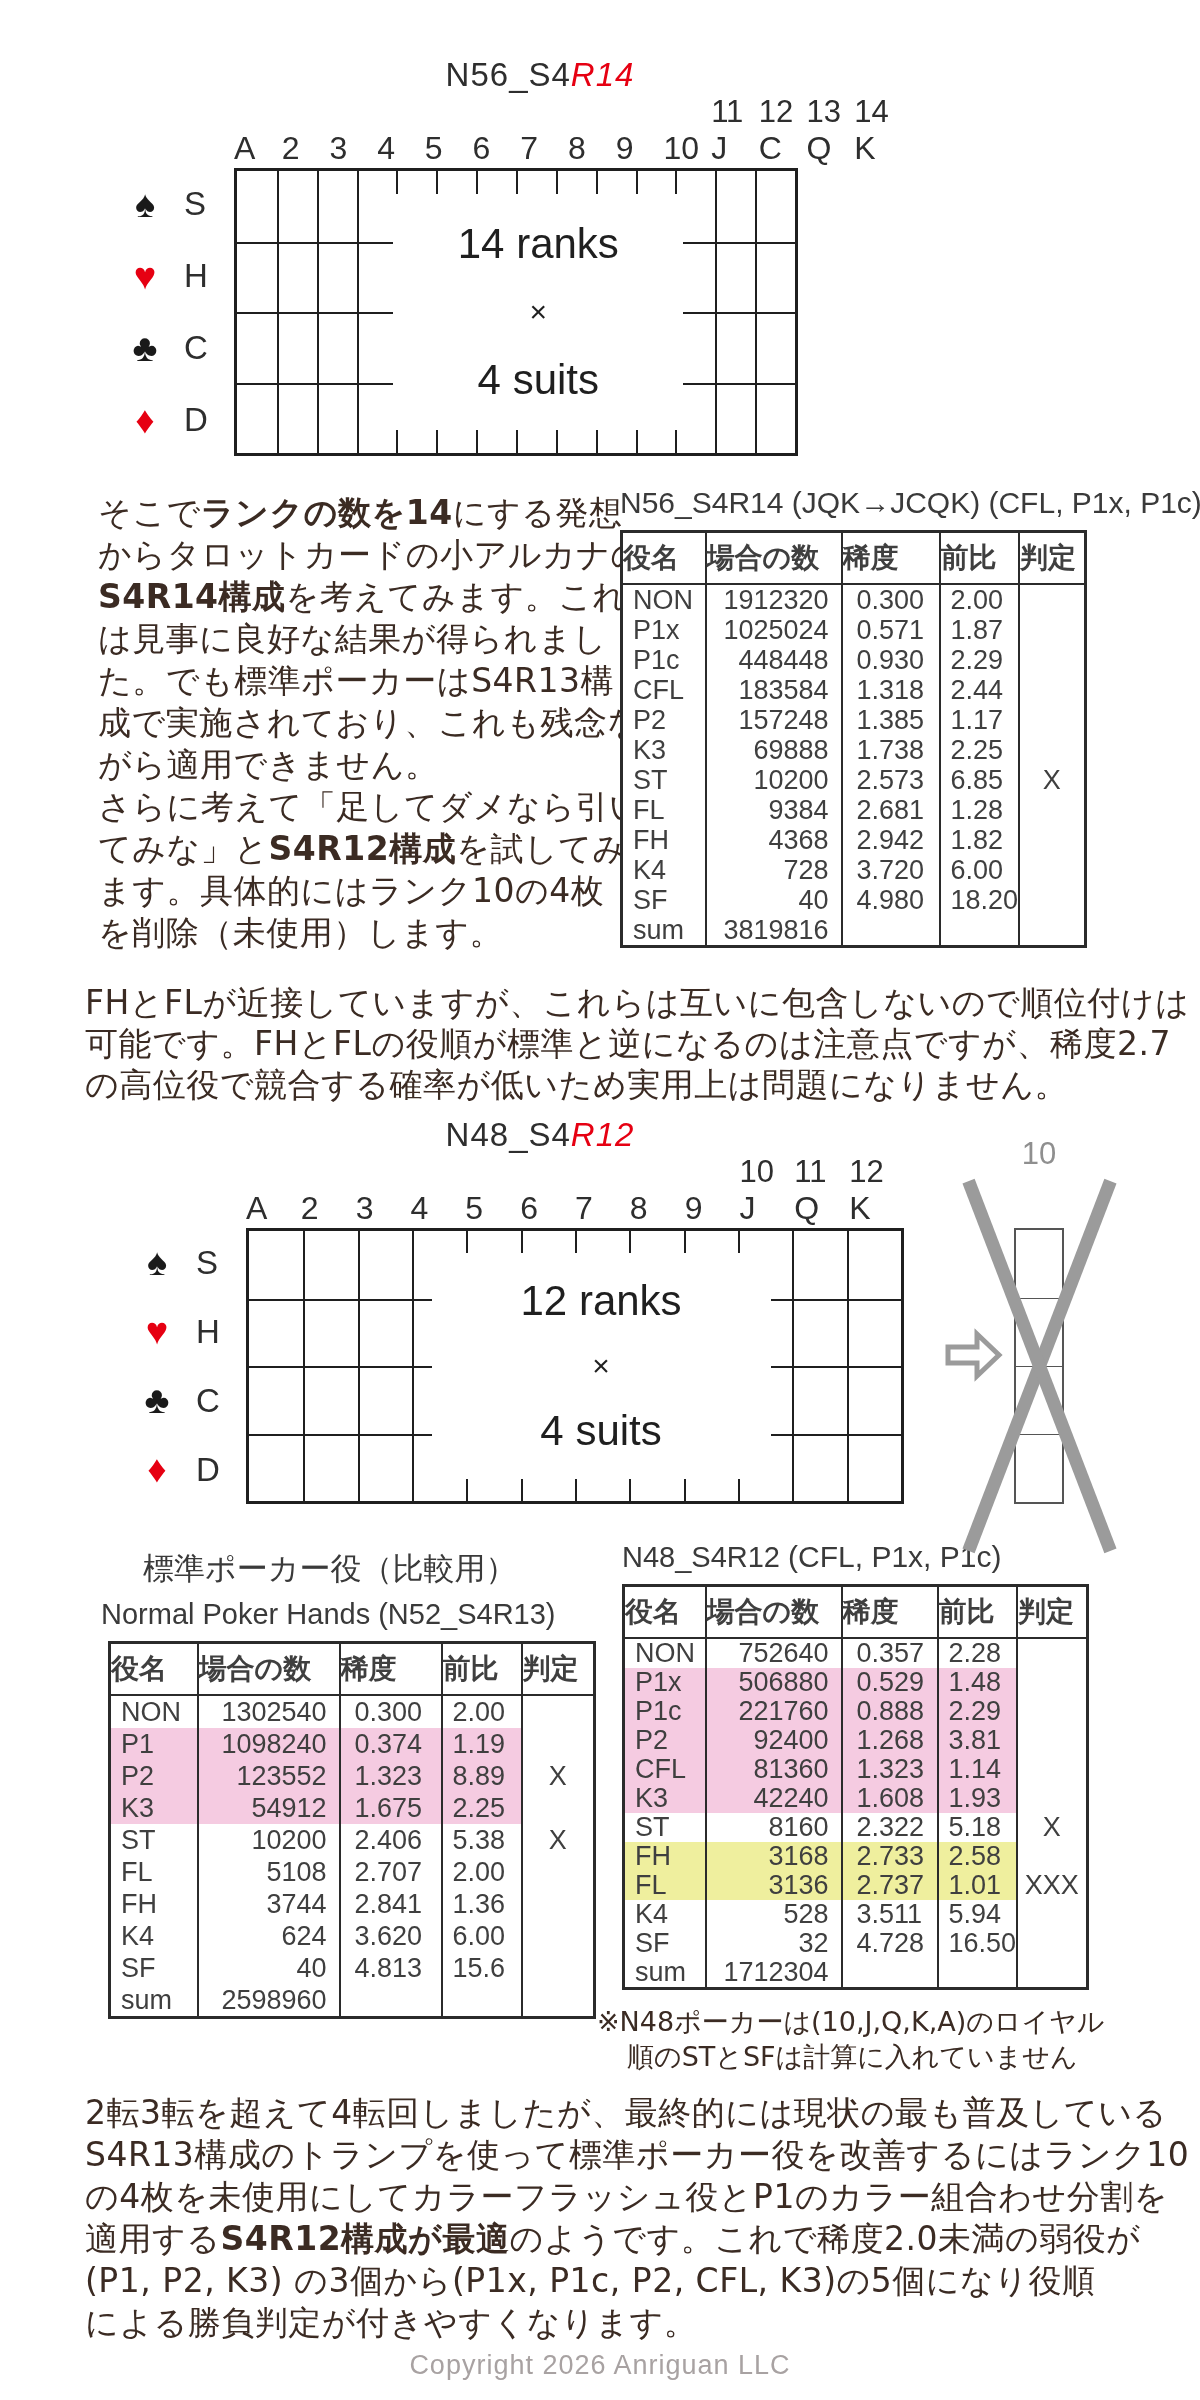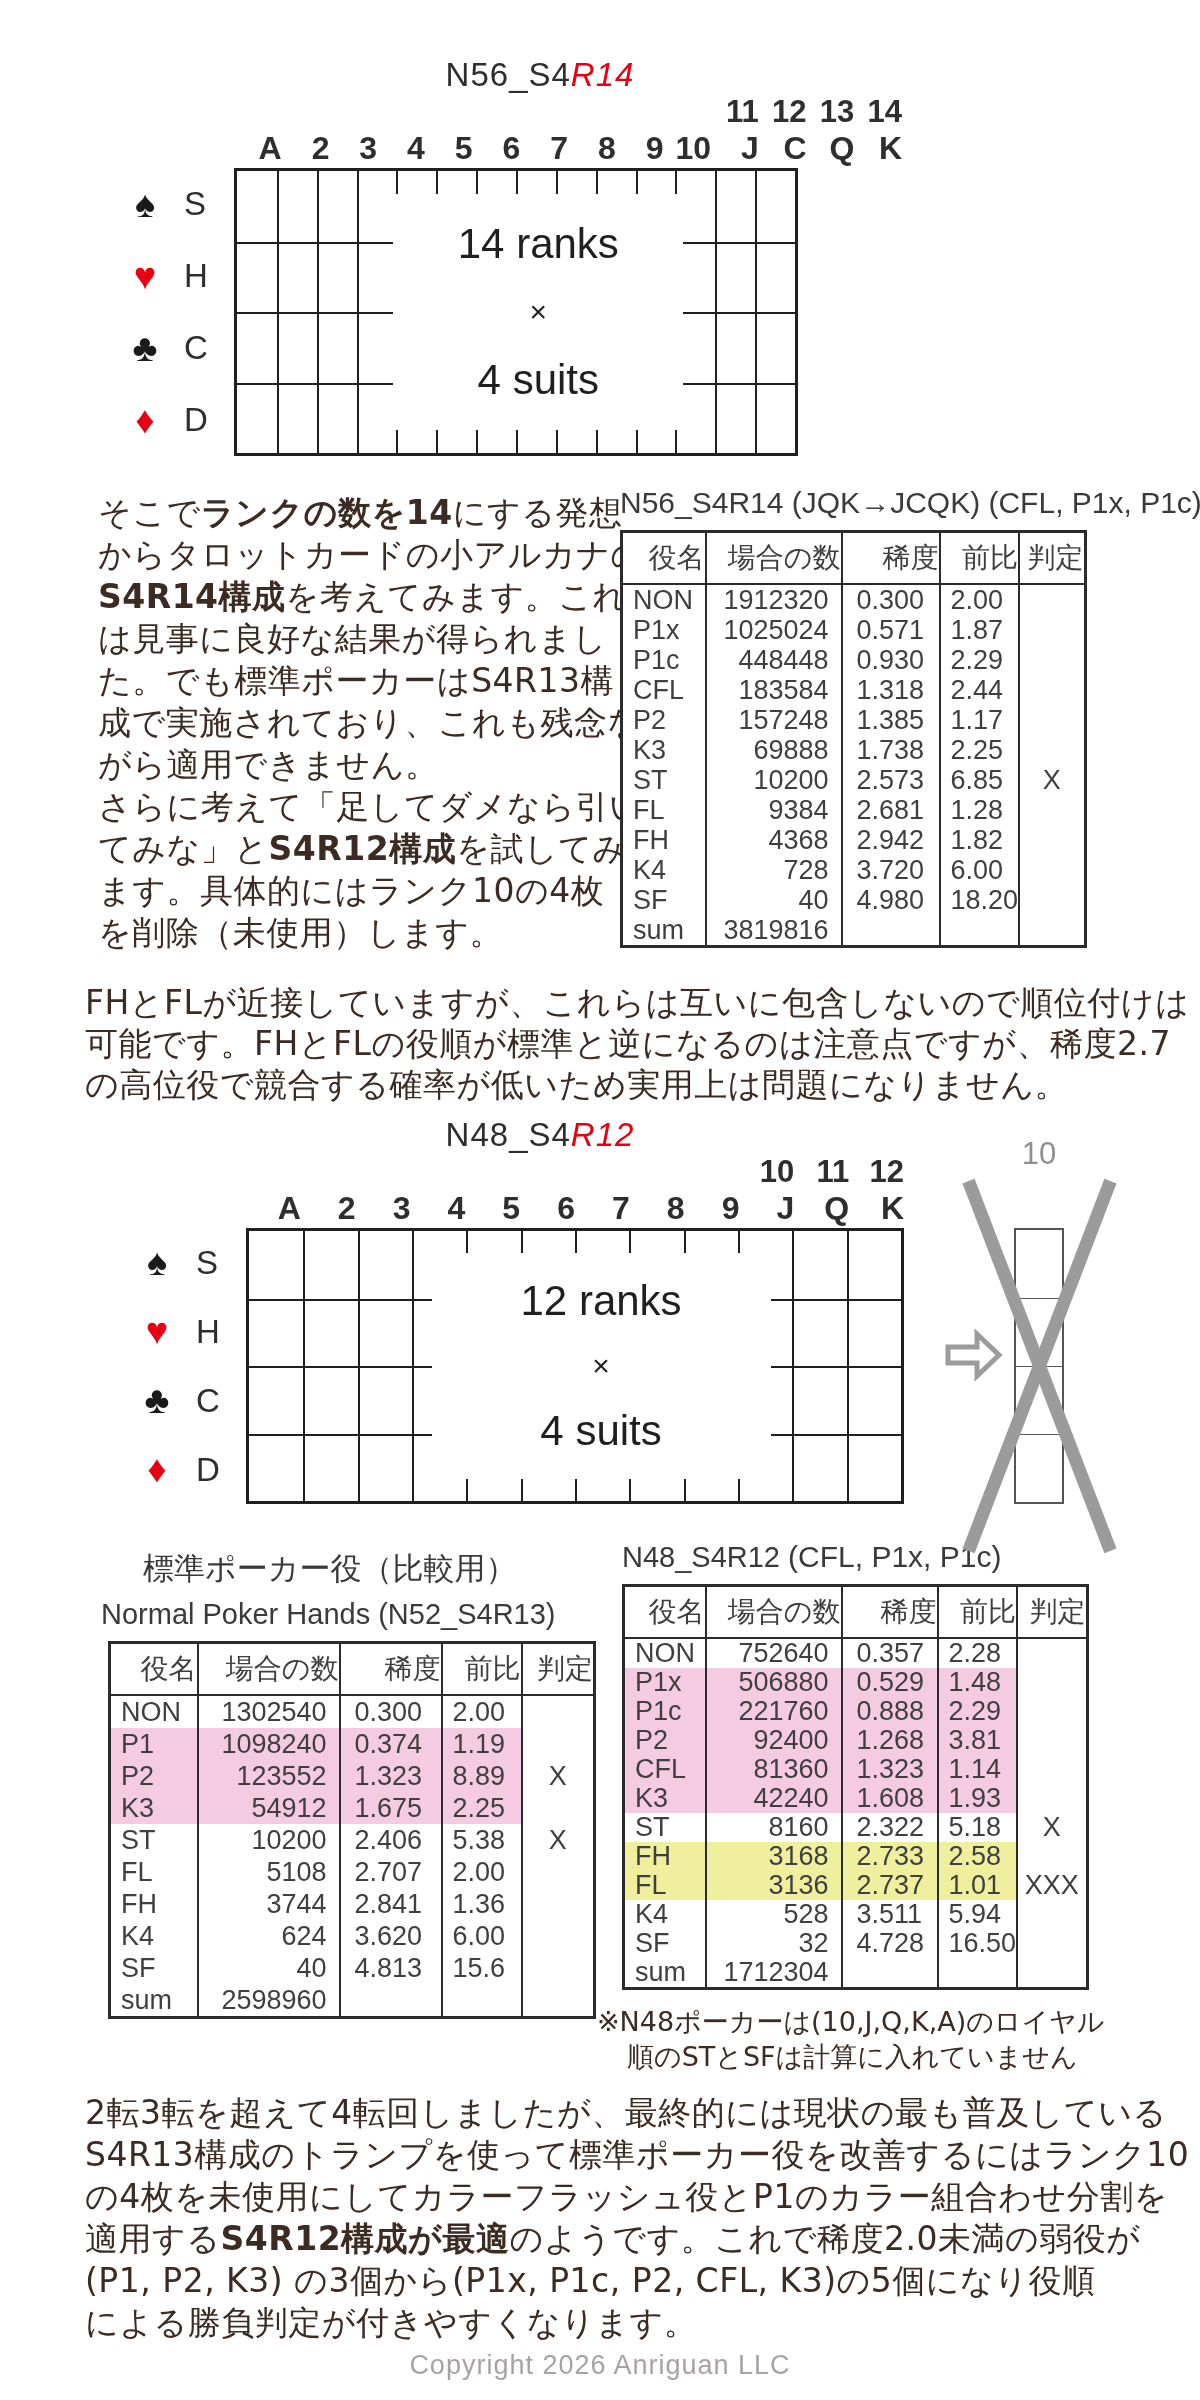--- a/index.html
+++ b/index.html
@@ -3,21 +3,21 @@
 <meta charset="utf-8">
 <style>
   html,body{margin:0;padding:0;background:#fff;}
   .page{position:relative;width:1200px;height:2400px;background:#ffffff;overflow:hidden;
         font-family:"Liberation Sans","DejaVu Sans",sans-serif;}
   .abs{position:absolute;}
   .red{color:#e60012;font-style:italic;}
 
   
   .dg-title{position:absolute;text-align:center;font-size:33px;color:#2e2e2e;letter-spacing:1px;}
-  .axisrow{position:absolute;display:grid;text-align:right;font-size:32px;color:#2e2e2e;font-weight:bold;}
+  .axisrow{position:absolute;display:grid;text-align:left;font-size:32px;color:#2e2e2e;}
   .axisrow span{display:block;}
   .suitcol{position:absolute;display:grid;grid-template-rows:repeat(4,1fr);}
   .suitrow{display:flex;align-items:center;gap:20px;}
   .suit-glyph{font-size:38px;width:38px;text-align:center;color:#1a1a1a;}
   .suit-glyph.red{color:#e60012;}
   .suit-letter{font-size:33px;color:#2e2e2e;}
   .board{position:absolute;border:3px solid #1f1f1f;display:grid;background:#fff;box-sizing:border-box;}
   .bcell{border-left:2px solid #1f1f1f;border-top:2px solid #1f1f1f;}
   .bcell.nol{border-left:none;}
   .bcell.not{border-top:none;}
@@ -39,21 +39,21 @@
   .jp b{font-weight:bold;}
 
   
   .tblock{position:absolute;}
   .tbl-title{font-size:30px;color:#3a3a3a;margin-bottom:10px;white-space:nowrap;}
   .tbl-title .tnote{font-size:30px;}
   .tbl-title-jp{font-size:31px;color:#3a3a3a;margin-bottom:8px;white-space:nowrap;}
   .tbl-title-en{font-size:29px;color:#3a3a3a;margin-bottom:10px;white-space:nowrap;}
   table.ptable{border-collapse:collapse;table-layout:fixed;border:3px solid #2b2b2b;background:#fff;
                font-family:"Liberation Sans","DejaVu Sans",sans-serif;color:#3f3f3f;}
-  .ptable th{font-weight:normal;font-size:28px;border-bottom:2.5px solid #2b2b2b;padding:6px 0;text-align:right;}
+  .ptable th{font-weight:bold;font-size:28px;border-bottom:2.5px solid #2b2b2b;padding:6px 0;text-align:left;}
   .ptable td{font-size:27px;padding:0;}
   .ptable th + th, .ptable td + td{border-left:2px solid #2b2b2b;}
   .ptable td.c0{text-align:left;padding-left:10px;}
   .ptable td.c1{text-align:right;padding-right:12px;}
   .ptable td.c2{text-align:left;padding-left:14px;}
   .ptable td.c3{text-align:left;padding-left:10px;}
   .ptable td.c4{text-align:center;}
   .ptable td.pink{background:#f5cbe1;}
   .ptable td.yellow{background:#efef9e;}
   .rh30 td{height:30px;line-height:30px;}

